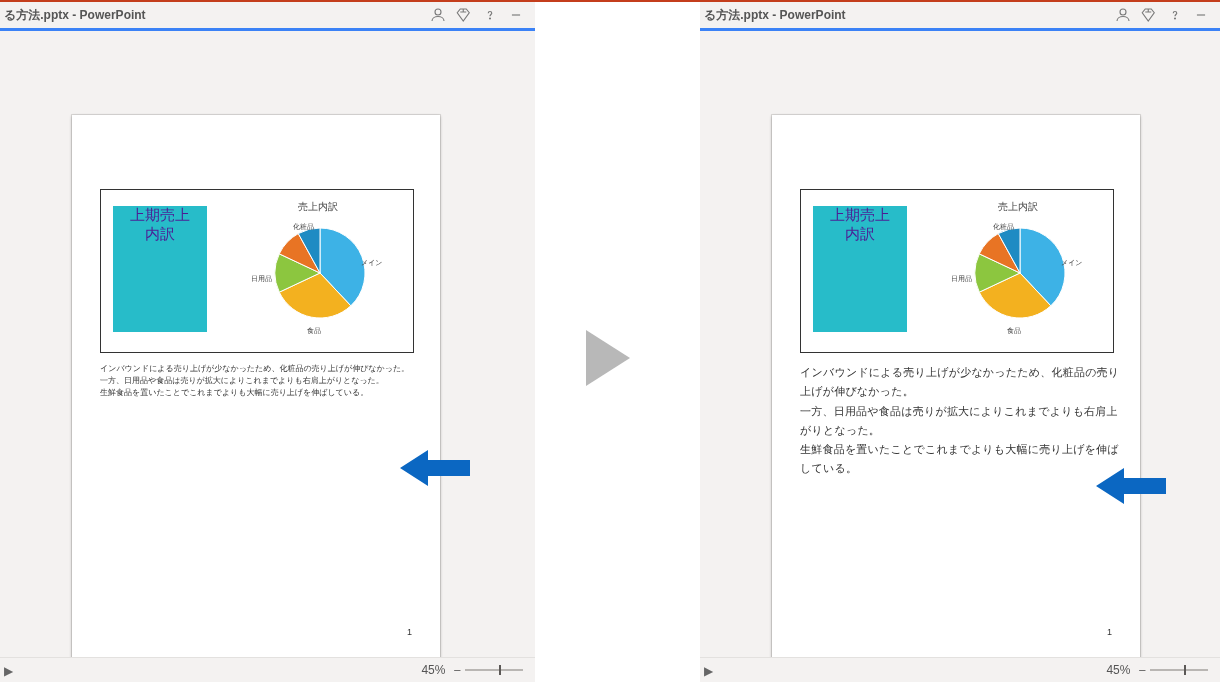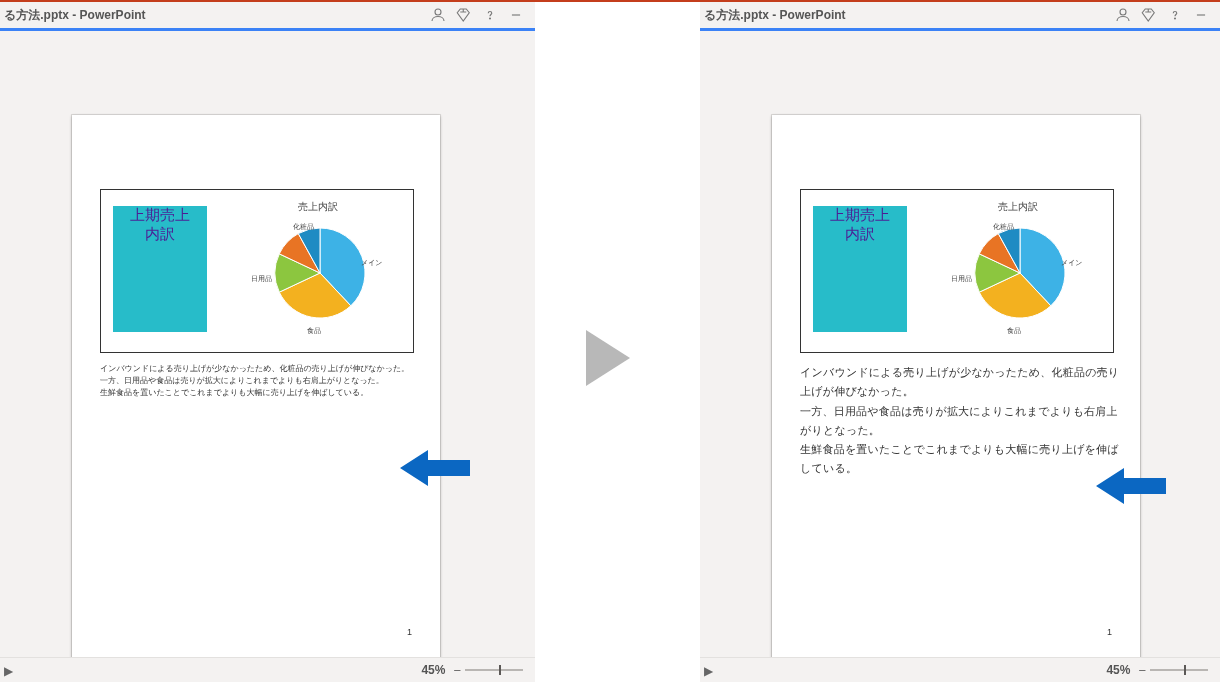--- a/index.html
+++ b/index.html
@@ -24,21 +24,21 @@
 .chart-title{font-size:10px;color:#444;text-align:center;position:absolute;left:0;right:0;top:2px;}
 .pie-svg{position:absolute;left:32px;top:20px;}
 .pie-lbl{position:absolute;font-size:7px;color:#444;white-space:nowrap;}
 
 .notes{position:absolute;left:28px;right:16px;top:248px;color:#333;}
 .notes.small{font-size:8px;line-height:1.5;}
 .notes.large{font-size:11px;line-height:1.75;letter-spacing:.02em;}
 .pg-num{position:absolute;right:28px;bottom:26px;font-size:9px;color:#333;}
 
 .statusbar{position:absolute;left:0;right:0;bottom:0;height:24px;background:#f4f2f1;border-top:1px solid #e3e1df;display:flex;align-items:center;justify-content:flex-end;padding:0 8px;font-size:12px;color:#555;}
-.zoom-pct{margin-right:8px;font-weight:bold;}
+.zoom-pct{margin-right:8px;}
 .zoom-track{position:relative;width:58px;height:2px;background:#b9b6b3;margin:0 4px;}
 .zoom-thumb{position:absolute;top:-4px;left:34px;width:2px;height:10px;background:#5b5856;}
 .zoom-minus,.zoom-plus{font-size:13px;color:#666;}
 .nav-right{position:absolute;left:4px;bottom:4px;font-size:12px;color:#666;}
 
 .center-play{position:absolute;left:586px;top:330px;width:0;height:0;border-left:44px solid #b8b8b8;border-top:28px solid transparent;border-bottom:28px solid transparent;}
 
 .blue-arrow{position:absolute;}
 .blue-arrow svg{display:block;}
 </style>

